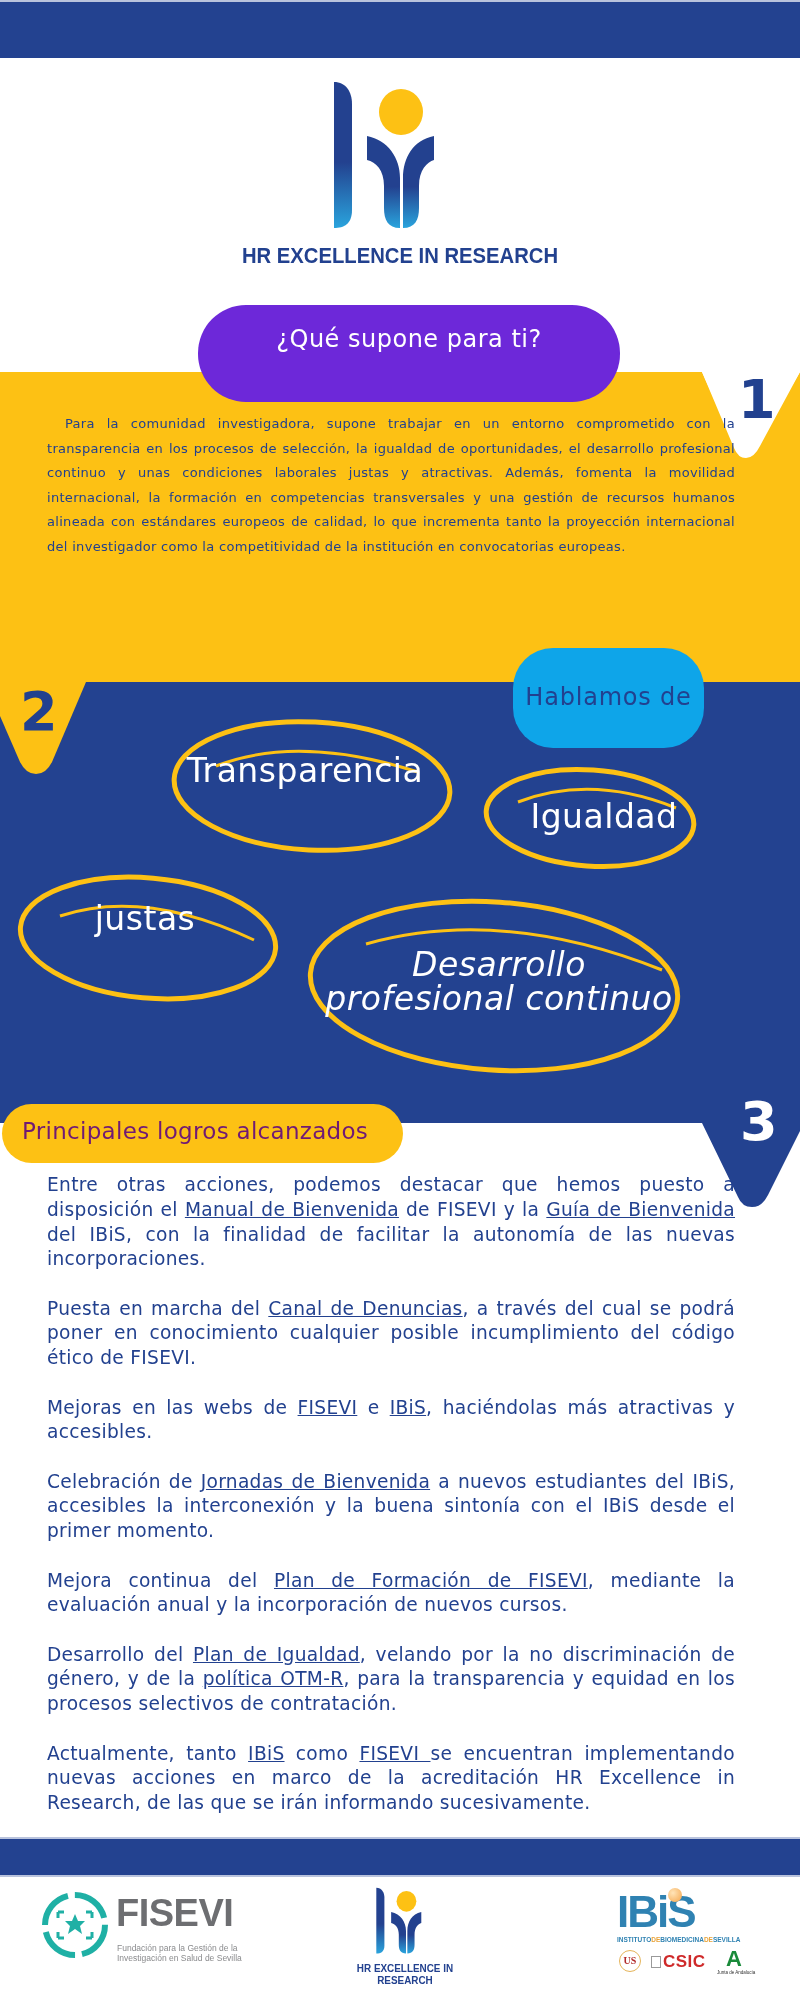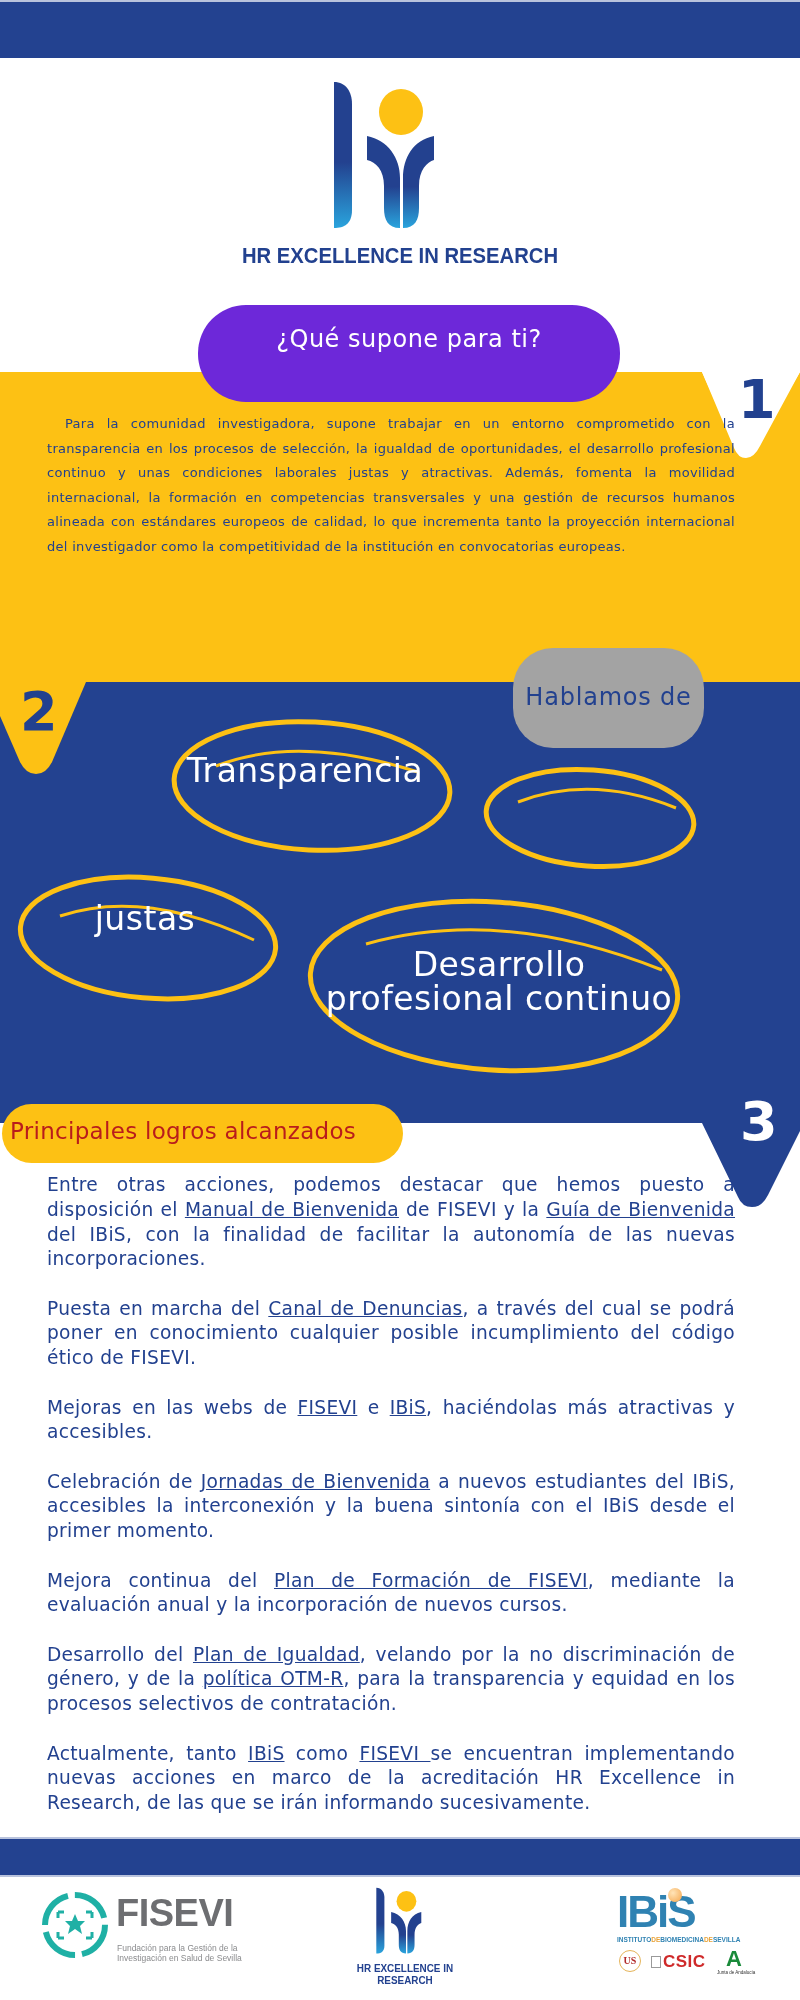--- a/index.html
+++ b/index.html
@@ -19,31 +19,31 @@
   .yellow-band { left: 0; top: 372px; width: 800px; height: 310px; background: #fdc114; }
   .notch-1 { left: 702px; top: 372px; width: 98px; height: 90px; }
   .pill-que { left: 198px; top: 305px; width: 422px; height: 97px; background: #6d28d9; border-radius: 48px; }
   .pill-que span { position: absolute; left: 0; top: 20px; width: 100%; text-align: center; color: #ffffff; font-size: 24px; letter-spacing: 0.5px; }
 
   .para-1 { left: 47px; top: 412px; width: 688px; font-size: 13px; line-height: 24.6px; text-align: justify; color: #22418f; letter-spacing: 0.3px; }
 
   
   .blue-band { left: 0; top: 682px; width: 800px; height: 441px; background: #234290; }
   .notch-2 { left: 0; top: 682px; width: 90px; height: 95px; }
-  .pill-hablamos { left: 513px; top: 648px; width: 191px; height: 100px; background: #a3a3a3; border-radius: 40px; }
+  .pill-hablamos { left: 513px; top: 648px; width: 191px; height: 100px; background: #0ea5e9; border-radius: 40px; }
   .pill-hablamos span { position: absolute; left: 0; top: 35px; width: 100%; text-align: center; color: #22418f; font-size: 24px; letter-spacing: 0.8px; }
 
   .ellipse { position: absolute; }
   .ellipse svg { position: absolute; left: 0; top: 0; overflow: visible; }
   .ellipse-label { position: absolute; width: 100%; text-align: center; color: #ffffff; font-size: 33px; line-height: 34px; letter-spacing: 0.5px; }
 
   
   .notch-3 { left: 702px; top: 1123px; width: 98px; height: 86px; }
   .pill-logros { left: 2px; top: 1104px; width: 401px; height: 59px; background: #fdc114; border-radius: 30px; }
-  .pill-logros span { position: absolute; left: 8px; top: 14px; color: #b91c1c; font-size: 23px; letter-spacing: 0.3px; }
+  .pill-logros span { position: absolute; left: 20px; top: 14px; color: #701a75; font-size: 23px; letter-spacing: 0.3px; }
 
   .logros { left: 47px; top: 1173px; width: 688px; font-size: 18.6px; line-height: 24.8px; text-align: justify; color: #22418f; letter-spacing: 0.3px; }
   .logros p { margin-bottom: 24.5px; }
   .logros a { color: #22418f; text-decoration: underline; }
 
   .bottom-band { left: 0; top: 1837px; width: 800px; height: 40px; background: #234290; border-top: 2px solid #b9c3dd; border-bottom: 2px solid #b9c3dd; }
 
   
   .footer-fisevi { left: 40px; top: 1888px; width: 200px; height: 100px; }
   .fisevi-word { position: absolute; left: 76px; top: 4px; font-family: "Liberation Sans", sans-serif; font-weight: bold; font-size: 38px; color: #6d6e71; letter-spacing: -0.5px; }
@@ -122,33 +122,36 @@
   <div class="ellipse-label" style="top:40px;left:-8px;">
     <span>Transparencia</span>
   </div>
 </div>
 
 <div class="ellipse" style="left:482px;top:762px;width:220px;height:112px;">
   <svg width="220" height="112">
     <ellipse cx="108" cy="56" rx="104" ry="48" fill="none" stroke="#fdc114" stroke-width="5" transform="rotate(4 108 56)"></ellipse>
     <path d="M36 40 Q110 12 194 46" fill="none" stroke="#fdc114" stroke-width="3"></path>
   </svg>
+  <div class="ellipse-label" style="top:38px;left:12px;">
+    <span>Igualdad</span>
+  </div>
 </div>
 
 <div class="ellipse" style="left:14px;top:870px;width:270px;height:134px;">
   <svg width="270" height="134">
     <ellipse cx="134" cy="68" rx="128" ry="60" fill="none" stroke="#fdc114" stroke-width="5" transform="rotate(5 134 68)"></ellipse>
     <path d="M46 46 Q130 18 240 70" fill="none" stroke="#fdc114" stroke-width="3"></path>
   </svg>
   <div class="ellipse-label" style="top:32px;left:-4px;">
     <div>justas</div>
   </div>
 </div>
 
-<div class="ellipse" style="left:302px;top:894px;width:386px;height:180px;">
+<div class="ellipse" style="left:302px;top:894px;width:386px;height:180px;font-style:italic;">
   <svg width="386" height="180">
     <ellipse cx="192" cy="92" rx="184" ry="84" fill="none" stroke="#fdc114" stroke-width="5" transform="rotate(4 192 92)"></ellipse>
     <path d="M64 50 Q200 12 360 76" fill="none" stroke="#fdc114" stroke-width="3"></path>
   </svg>
   <div class="ellipse-label" style="top:54px;left:4px;">
     <div>Desarrollo</div>
     <div>profesional continuo</div>
   </div>
 </div>
 

